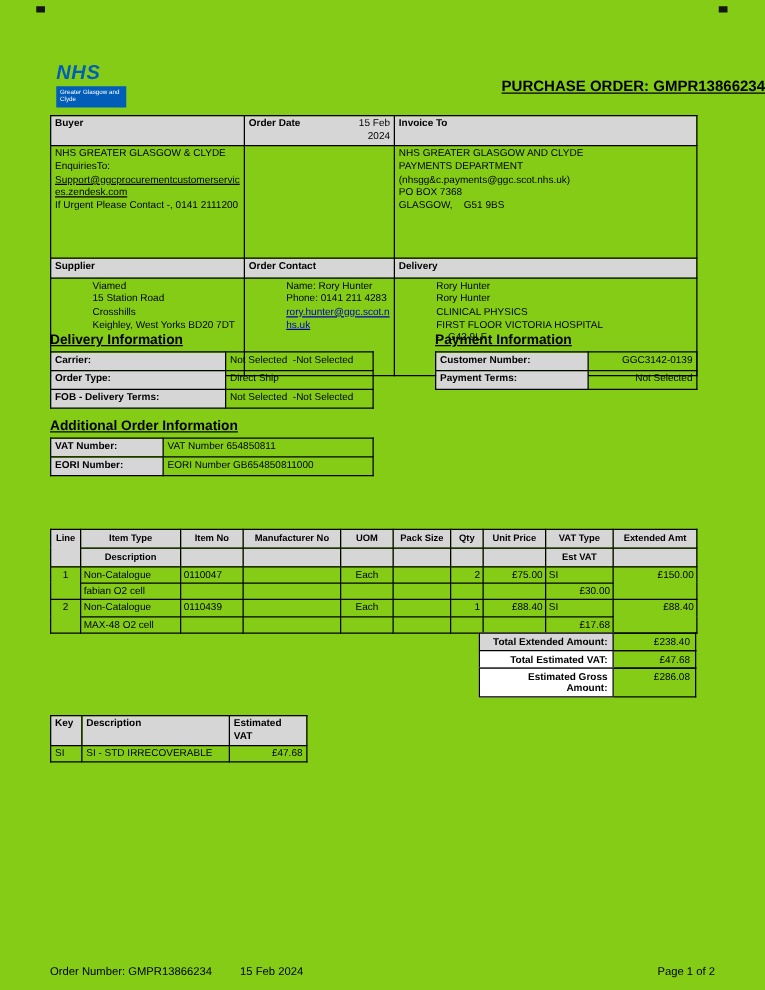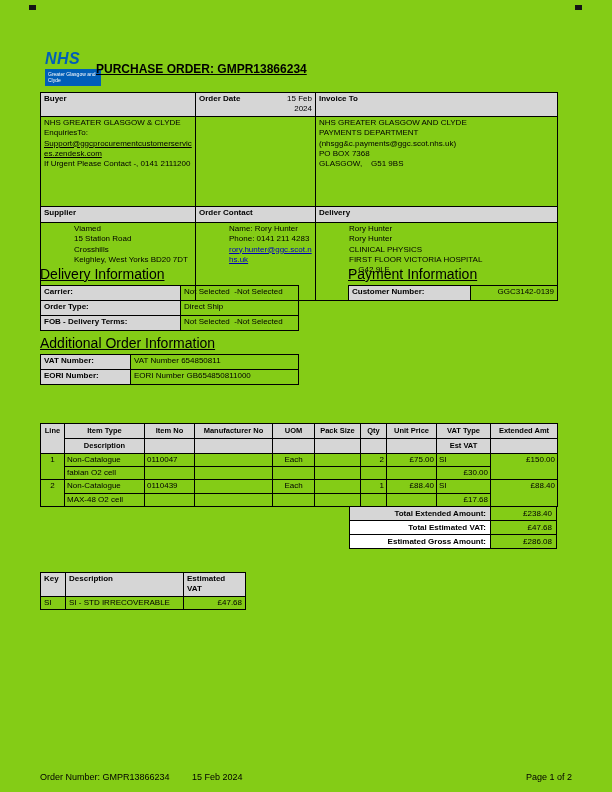--- a/index.html
+++ b/index.html
@@ -8,40 +8,40 @@
     position: relative; width: 612px; height: 792px; background: #84cc16;
     font-family: "Liberation Sans", sans-serif; color: #000; overflow: hidden;
   }
   .crop { position: absolute; top: 5px; width: 7px; height: 5px; background: #151515; }
   .crop.l { left: 29px; } .crop.r { right: 30px; }
 
   .logo { position: absolute; top: 50px; left: 45px; width: 62px; }
   .nhs-text { font-size: 16px; font-weight: bold; font-style: italic; color: #005EB8; letter-spacing: .5px; }
   .nhs-org { margin-top: 1px; background: #005EB8; color: #fff; font-size: 5px; line-height: 1.25; padding: 2px 3px; width: 56px; }
 
-  .title { position: absolute; top: 62px; left: 96px; right: 0; text-align: left;
+  .title { position: absolute; top: 62px; left: 96px; right: 0; text-align: right;
            font-size: 12px; font-weight: bold; text-decoration: underline; }
 
   .tbl { border-collapse: collapse; table-layout: fixed; }
   .tbl td { border: 1px solid #000; font-size: 8px; line-height: 1.3; padding: 1px 3px; vertical-align: top; overflow: hidden; }
   .hdr { background: #d6d6d6; font-weight: bold; }
 
   .header-table { position: absolute; top: 92px; left: 40px; width: 517px; }
   col.c1 { width: 155px; } col.c2 { width: 120px; } col.c3 { width: 242px; }
   .hrow td { height: 16px; }
   .row1 td { height: 90px; }
   .row2 td { height: 78px; padding-left: 33px; }
   .od { display: flex; justify-content: space-between; }
   .od-val { font-weight: normal; width: 38px; text-align: right; }
   .brk { word-break: break-all; text-decoration: underline; }
   .pre { white-space: pre-wrap; }
   .email { color: #0000bb; text-decoration: underline; word-break: break-all; display: inline-block; cursor: pointer; }
 
   .section { position: absolute; }
-  .sec-h { font-size: 14px; font-weight: normal; text-decoration: underline; margin-bottom: 3px; }
+  .sec-h { font-size: 11px; font-weight: bold; text-decoration: underline; margin-bottom: 3px; }
   .deliv { top: 266px; left: 40px; }
   .pay   { top: 266px; left: 348px; }
   .addl  { top: 335px; left: 40px; }
   .vat   { top: 572px; left: 40px; }
   .info-tbl td { height: 15px; }
   .r { text-align: right; } .c { text-align: center; } .l { text-align: left; }
 
   col.wA { width: 140px; } col.wB { width: 118px; }
   col.wC { width: 122px; } col.wD { width: 87px; }
   col.wE { width: 90px;  } col.wF { width: 168px; }
@@ -52,21 +52,21 @@
 
   .items-wrap { position: absolute; top: 423px; left: 40px; width: 517px; }
   .items { width: 517px; }
   .items td { padding: 1px 2px; }
   .items .hdr { font-size: 7.5px; padding: 2px 1px; text-align: center; }
   .line-cell { vertical-align: middle; text-align: center; }
   .ext-cell { vertical-align: middle; text-align: right; }
 
   .totals { display: flex; flex-direction: column; align-items: flex-end; width: 517px; }
   .trow { display: flex; margin-top: -1px; }
-  .tlabel { width: 142px; border: 1px solid #000; font-size: 8px; font-weight: bold; text-align: right; padding: 2px 4px; background: #fff; }
+  .tlabel { width: 108px; border: 1px solid #000; font-size: 8px; font-weight: bold; text-align: right; padding: 2px 4px; background: #fff; }
   .tlabel.gray { background: #d6d6d6; }
   .tval { width: 66px; border: 1px solid #000; border-left: none; font-size: 8px; text-align: right; padding: 2px 4px; }
 
   .footer { position: absolute; left: 40px; right: 40px; bottom: 10px; display: flex; justify-content: space-between; font-size: 9px; }
   .f-date { margin-left: 20px; }
 </style>
 </head>
 <body>
 
 <div class="page">
@@ -171,20 +171,24 @@
     <table class="tbl info-tbl">
       <colgroup>
           <col class="wC">
           <col class="wD">
         </colgroup>
       <tbody>
         <tr>
           <td class="hdr">Customer Number:</td>
           <td class="r">GGC3142-0139</td>
         </tr>
+        <tr>
+          <td class="hdr">Payment Terms:</td>
+          <td class="r">Not Selected</td>
+        </tr>
       </tbody>
     </table>
   </div>
 
   <div class="section addl">
     <div class="sec-h">Additional Order Information</div>
     <table class="tbl info-tbl">
       <colgroup>
           <col class="wE">
           <col class="wF">

